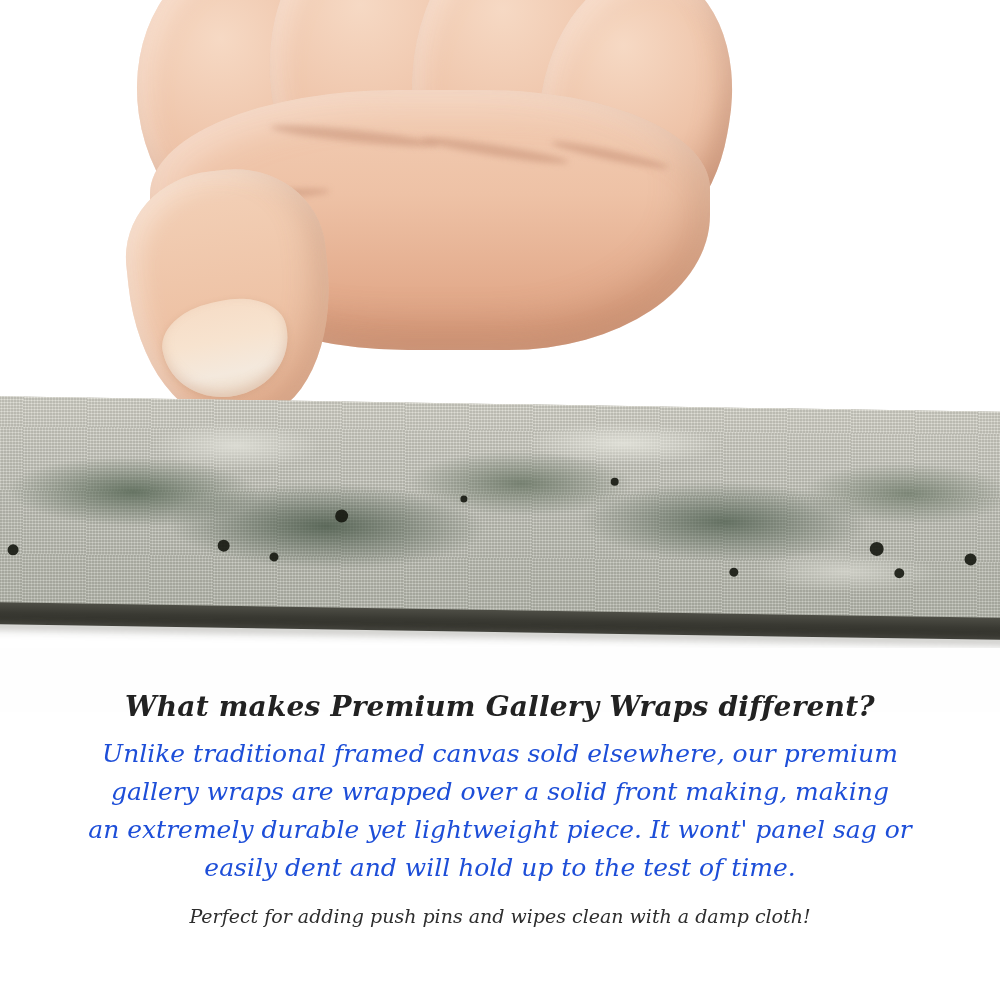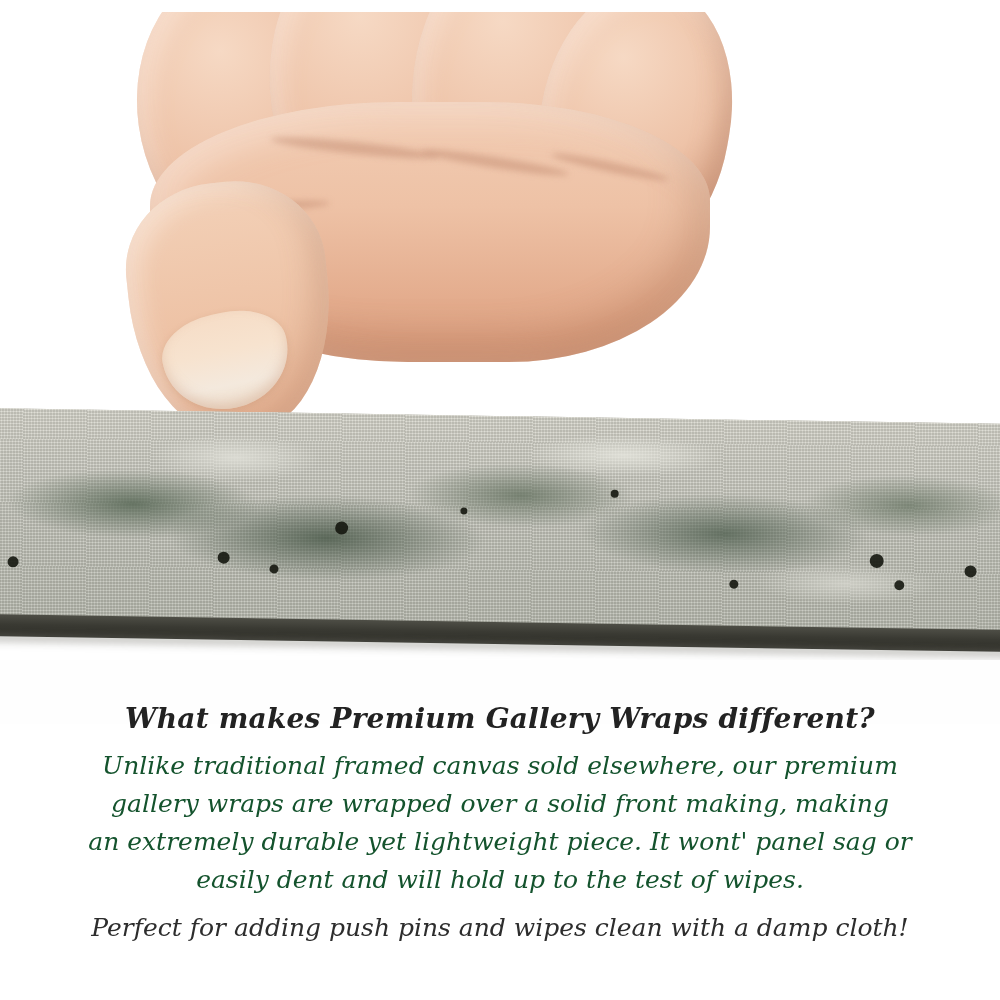--- a/index.html
+++ b/index.html
@@ -12,21 +12,20 @@
     height: 1000px;
     overflow: hidden;
     font-family: "DejaVu Sans", sans-serif;
   }
 
   .page {
     position: relative;
     width: 1000px;
     height: 712px;
     background: #fefefe;
-    margin-top: 12px;
   }
 
   
   .photo {
     position: absolute;
     left: 0;
     top: 0;
     width: 1000px;
     height: 648px;
     overflow: hidden;
@@ -167,25 +166,25 @@
   .caption-title {
     font-size: 28px;
     font-weight: bold;
     letter-spacing: 0.2px;
     margin: 0 0 12px 0;
     color: #222222;
   }
   .caption-line {
     font-size: 25px;
     line-height: 38px;
-    color: #14532d;
+    color: #1d4ed8;
     margin: 0;
   }
   .caption-final {
-    font-size: 25px;
+    font-size: 19px;
     line-height: 38px;
     color: #2d2d2d;
     margin: 10px 0 0 0;
   }
 </style>
 </head>
 <body>
 
 <div class="page">
 
@@ -222,17 +221,17 @@
       <div class="edge"></div>
       <div class="shadowline"></div>
     </div>
   </div>
 
   <div class="caption">
     <p class="caption-title">What makes Premium Gallery Wraps different?</p>
     <p class="caption-line">Unlike traditional framed canvas sold elsewhere, our premium</p>
     <p class="caption-line">gallery wraps are wrapped over a solid front making, making</p>
     <p class="caption-line">an extremely durable yet lightweight piece. It wont' panel sag or</p>
-    <p class="caption-line">easily dent and will hold up to the test of wipes.</p>
+    <p class="caption-line">easily dent and will hold up to the test of time.</p>
     <p class="caption-final">Perfect for adding push pins and wipes clean with a damp cloth!</p>
   </div>
 
 </div>
 
 </body></html>

